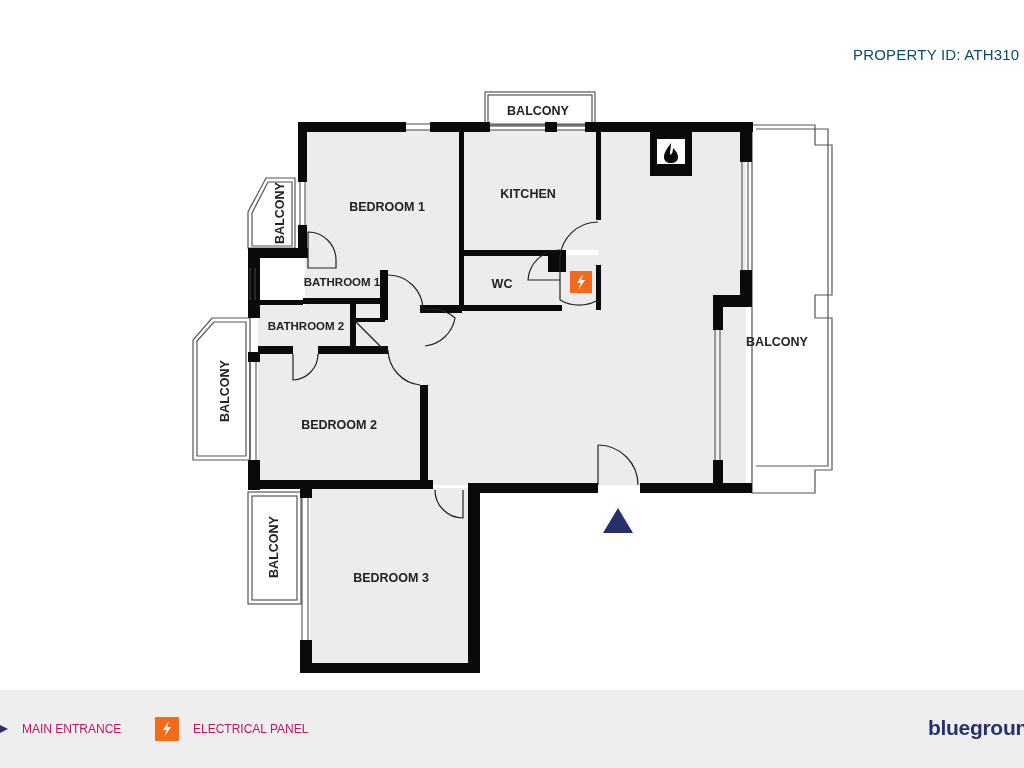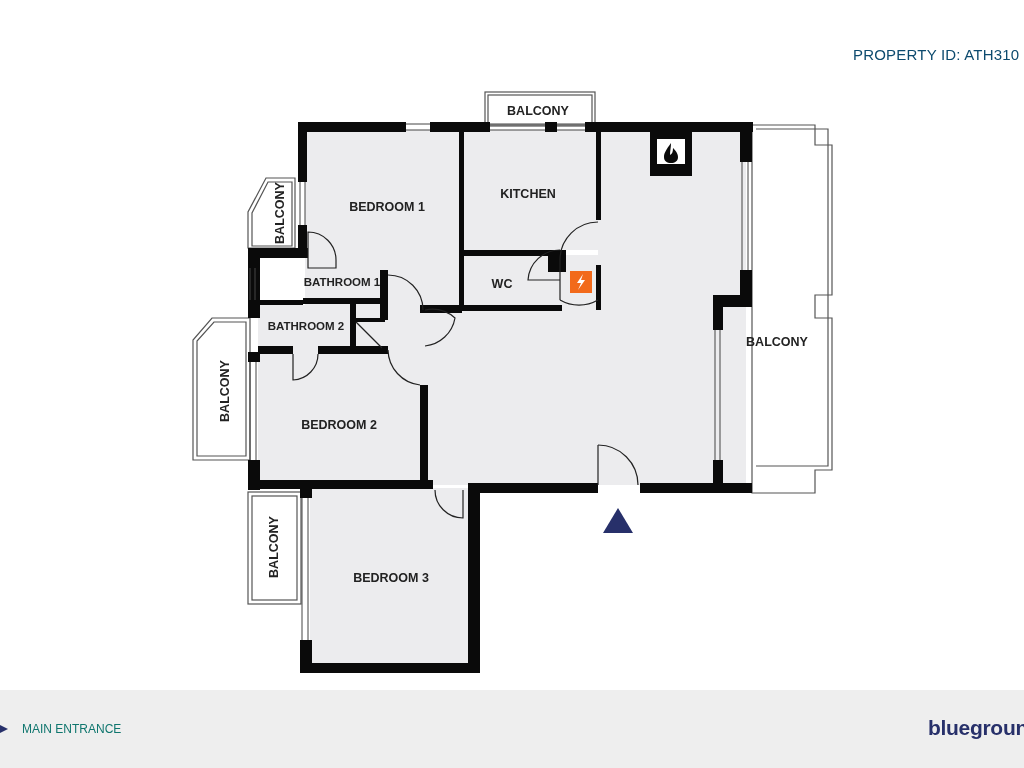--- a/index.html
+++ b/index.html
@@ -1,20 +1,20 @@
 <!DOCTYPE html>
 <html><head>
 <meta charset="utf-8">
 <style>
   html,body{margin:0;padding:0;}
   body{width:1024px;height:768px;overflow:hidden;background:#ffffff;position:relative;font-family:"Liberation Sans",sans-serif;}
   .prop-id{position:absolute;top:46px;left:853px;font-size:15px;color:#0c4a6e;white-space:nowrap;letter-spacing:0.2px;}
   .plan{position:absolute;left:0;top:0;}
   .footer{position:absolute;left:0;top:690px;width:1024px;height:78px;background:#eeeeee;}
-  .legend-item{position:absolute;top:0;height:78px;display:flex;align-items:center;font-size:12px;color:#0f766e;white-space:nowrap;}
+  .legend-item{position:absolute;top:0;height:78px;display:flex;align-items:center;font-size:12px;color:#be185d;white-space:nowrap;}
   .brand{position:absolute;left:928px;top:716px;font-size:21px;font-weight:bold;color:#27306a;white-space:nowrap;letter-spacing:-0.3px;}
   .lbl{font-family:"Liberation Sans",sans-serif;font-weight:bold;font-size:12.5px;fill:#222;}
 </style>
 </head>
 <body>
 
 <div class="prop-id">PROPERTY ID: ATH310</div>
 
 <svg class="plan" width="1024" height="690" viewBox="0 0 1024 690" xmlns="http://www.w3.org/2000/svg">
 
@@ -161,15 +161,22 @@
   <text class="lbl" x="777" y="346" text-anchor="middle">BALCONY</text>
 </svg>
 
 <div class="footer">
   <div class="legend-item" style="left:0;">
     <svg width="10" height="12" viewBox="0 0 10 12" style="margin-right:12px;">
       <polygon points="0,2 8,6 0,10" fill="#27306a"></polygon>
     </svg>
     <span>MAIN ENTRANCE</span>
   </div>
+  <div class="legend-item" style="left:155px;">
+    <svg width="24" height="24" viewBox="0 0 24 24" style="margin-right:14px;">
+      <rect x="0" y="0" width="24" height="24" fill="#f26a1b"></rect>
+      <path d="M14 4 L8 13 L12 13 L9 20 L16 10 L12 10 Z" fill="#ffffff"></path>
+    </svg>
+    <span>ELECTRICAL PANEL</span>
+  </div>
 </div>
 
 <div class="brand">bluegroun</div>
 
 </body></html>

